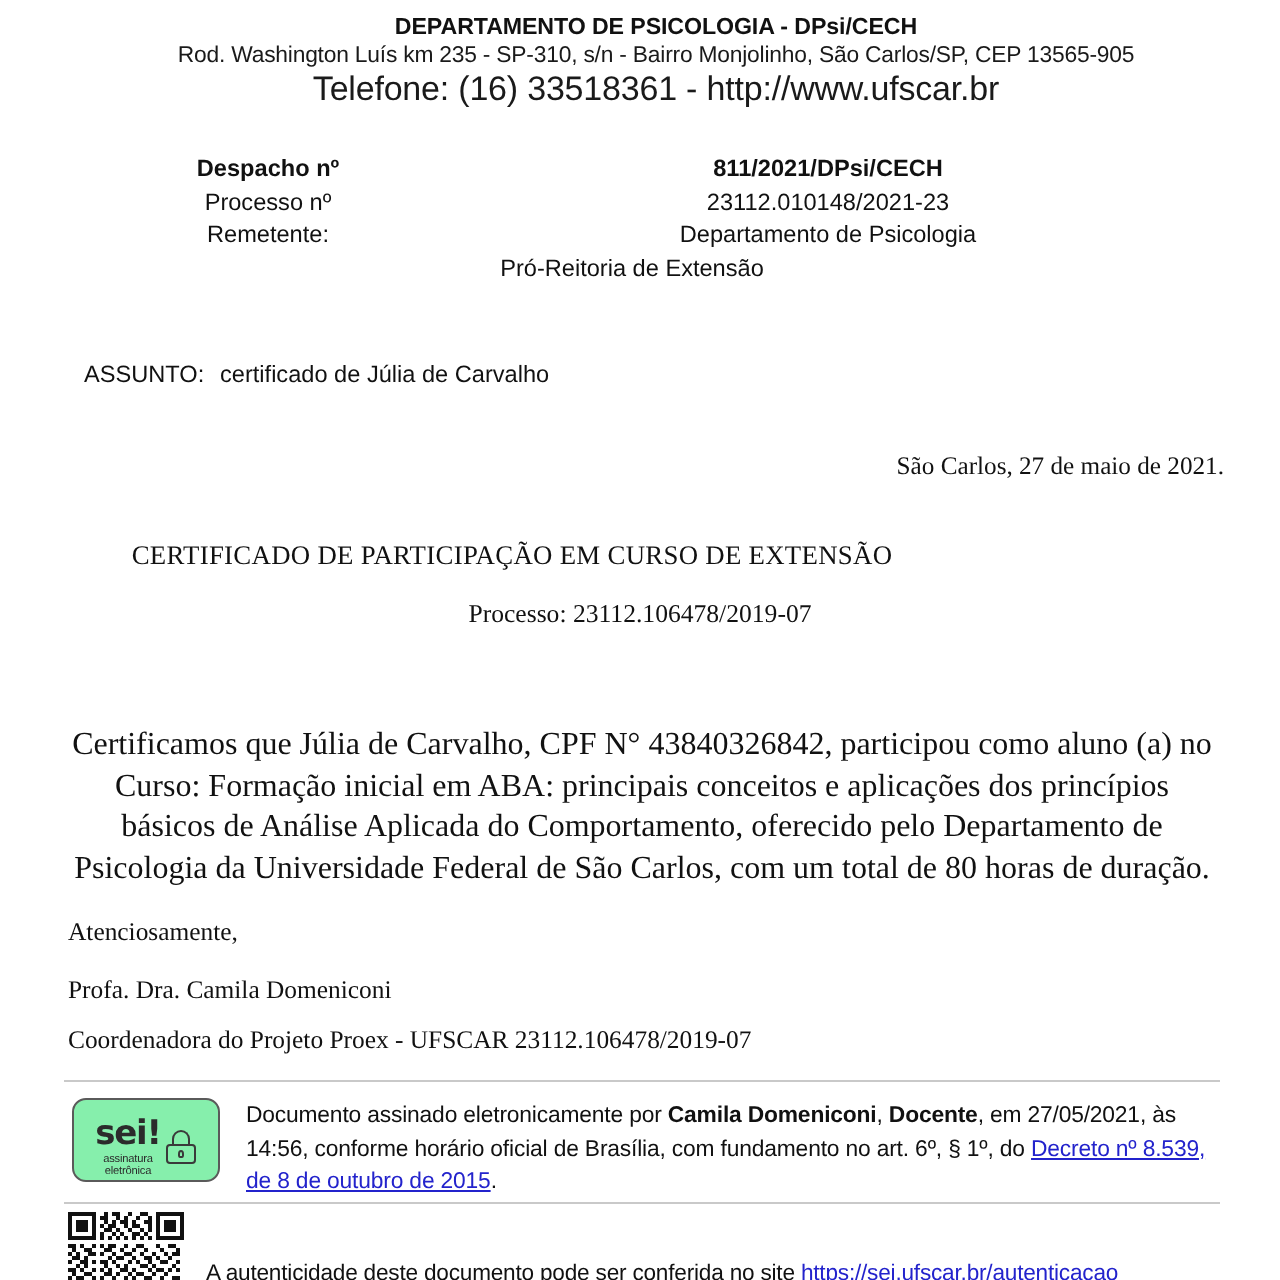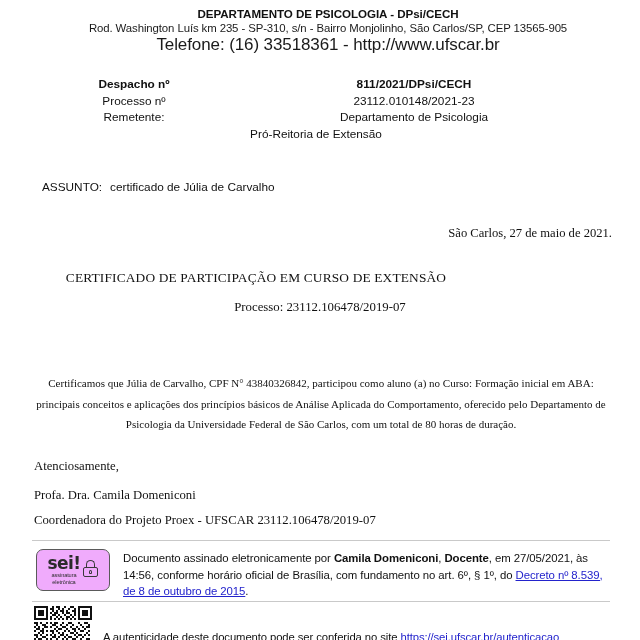--- a/index.html
+++ b/index.html
@@ -121,26 +121,26 @@
     width: 640px;
     text-align: center;
     font-family: "Liberation Serif", serif;
     font-size: 12.8px;
     color: #111;
   }
 
   
   .cert-body {
     position: absolute;
-    top: 373px;
+    top: 363px;
     left: 34px;
     width: 574px;
     text-align: center;
     font-family: "Liberation Serif", serif;
-    font-size: 11px;
+    font-size: 16px;
     line-height: 20.5px;
     color: #111;
   }
 
   
   .closing {
     position: absolute;
     left: 34px;
     font-family: "Liberation Serif", serif;
     font-size: 12.7px;
@@ -172,23 +172,23 @@
   }
   .sei-badge {
     position: relative;
     flex: 0 0 74px;
     width: 74px;
     height: 42px;
     border: 1.6px solid #5a5a5a;
     border-radius: 7px;
     box-sizing: border-box;
     display: flex;
-    align-items: center;
+    align-items: flex-end;
     justify-content: center;
-    background: #f0abfc;
+    background: #86efac;
   }
   .sei-badge-inner {
     display: flex;
     align-items: center;
     gap: 3px;
   }
   .sei-logo-text {
     display: flex;
     flex-direction: column;
     align-items: center;

